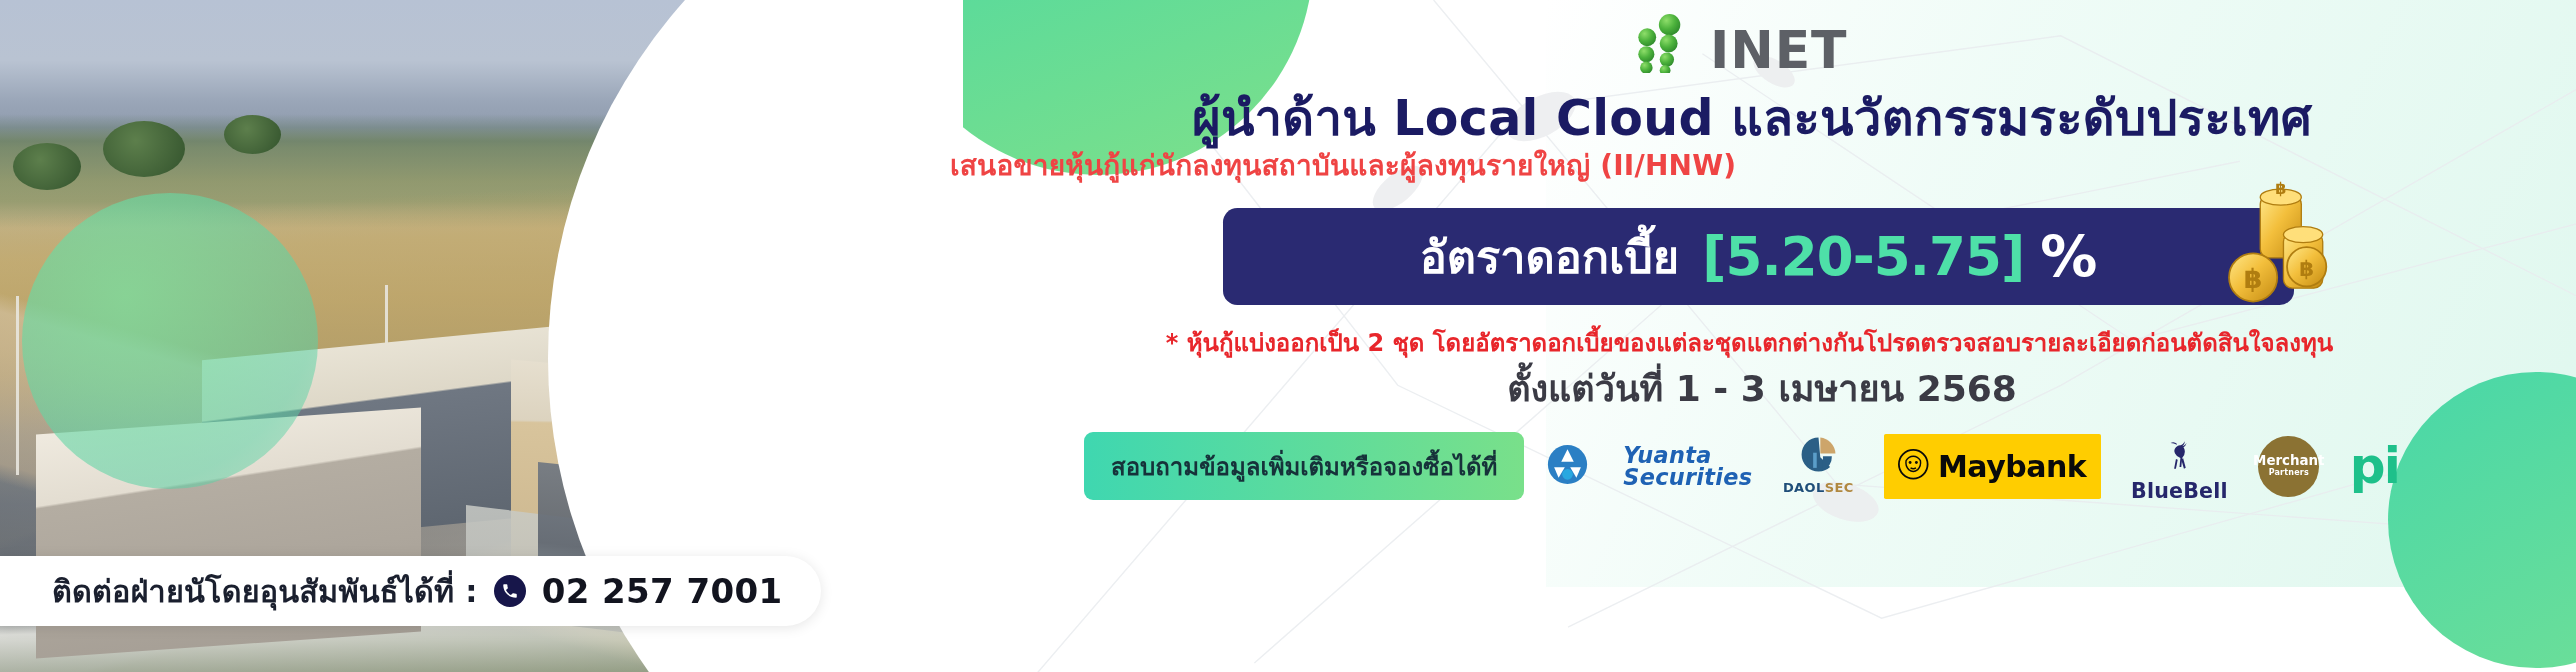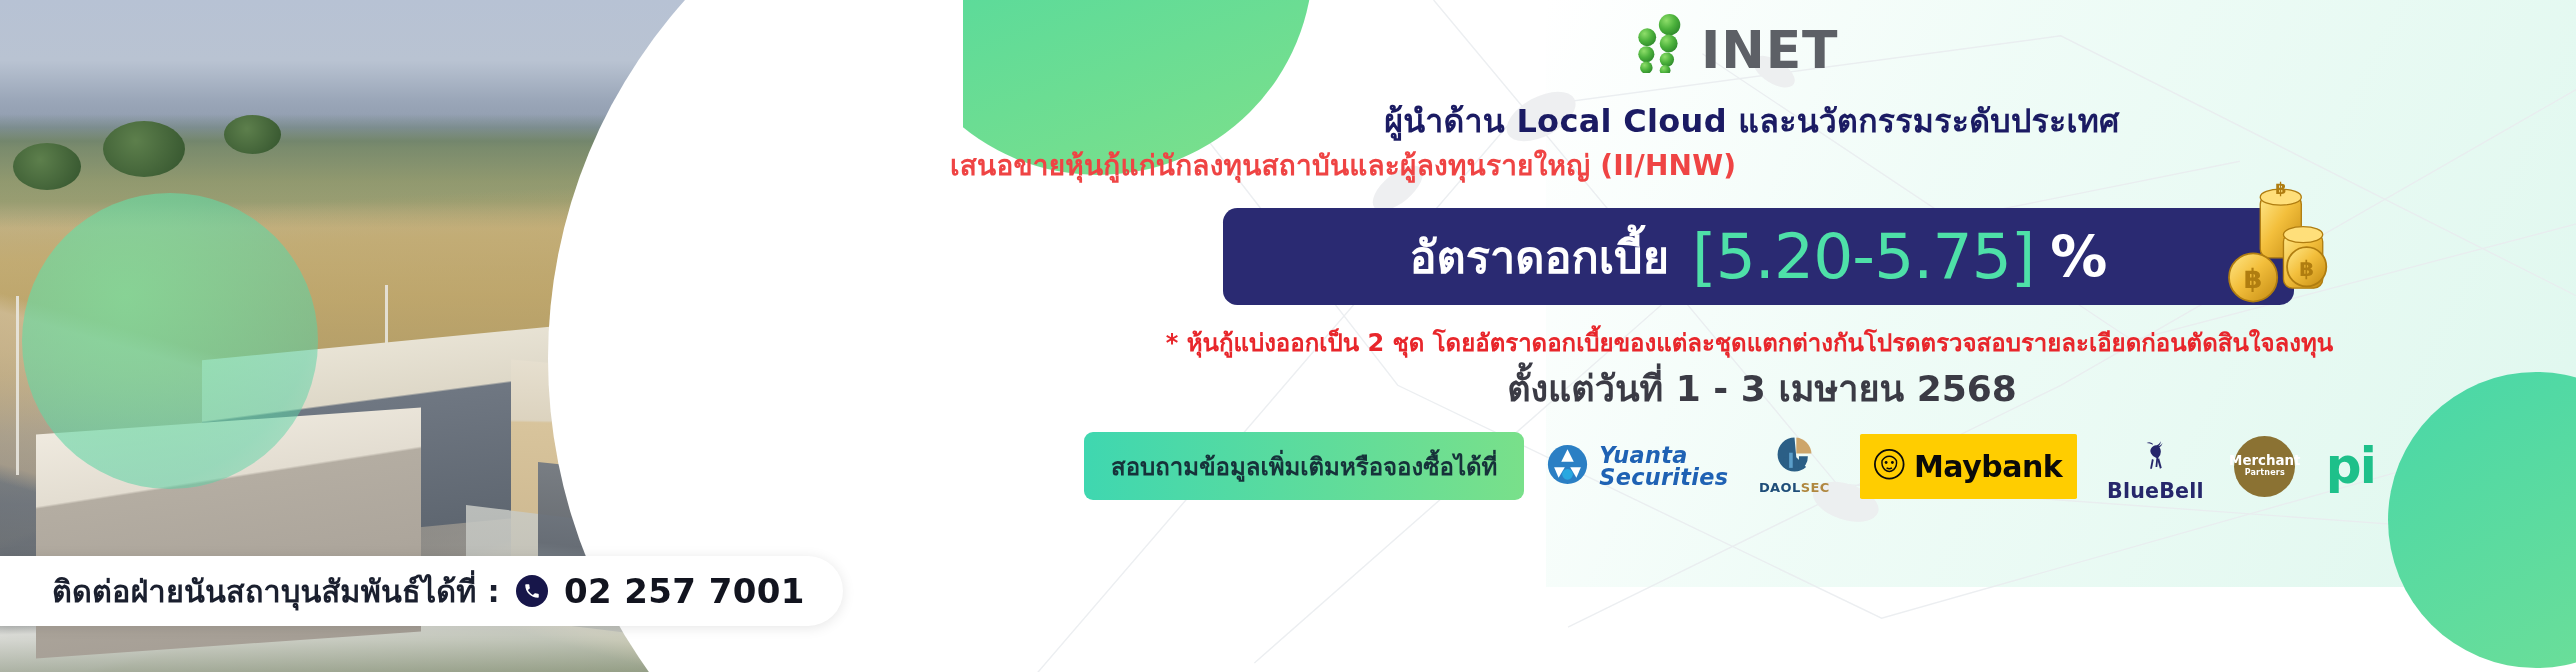--- a/index.html
+++ b/index.html
@@ -92,40 +92,40 @@
   .contact-text { font-size: 30.5px; color: #1a1f2e; font-weight: 700; letter-spacing: 0.2px; }
   .phone-badge {
     width: 32px; height: 32px; border-radius: 50%; background: #17164a;
     display: inline-flex; align-items: center; justify-content: center; flex: 0 0 auto;
   }
   .phone-num { font-size: 34px; color: #12141f; font-weight: 700; letter-spacing: 0.4px; }
 
   
   .content { position: absolute; left: 950px; top: 0; width: 1626px; height: 672px; z-index: 8; }
 
-  .logo-row { position: absolute; left: 681px; top: 14.3px; display: flex; align-items: flex-end; }
+  .logo-row { position: absolute; left: 681px; top: 14.3px; display: flex; align-items: flex-end; gap: 9px; }
   .logo-dots { width: 70px; height: 59px; position: relative; }
   .logo-word { font-size: 52px; font-weight: 800; color: #5d6066; letter-spacing: 0.9px; line-height: .9; font-family: "DejaVu Sans", "Liberation Sans", sans-serif; }
 
   .headline {
-    position: absolute; left: 0; top: 95px; width: 1604px; text-align: center;
-    font-size: 32px; font-weight: 700; color: #1b1b63; letter-spacing: 0.3px; white-space: nowrap;
+    position: absolute; left: 0; top: 79px; width: 1604px; text-align: center;
+    font-size: 49px; font-weight: 700; color: #1b1b63; letter-spacing: 0.3px; white-space: nowrap;
   }
   .subhead {
     position: absolute; left: 0; top: 143px; width: 1604px; text-align: left;
     font-size: 28px; font-weight: 700; color: #ef4444; letter-spacing: 0.2px; white-space: nowrap;
   }
 
   .rate-box {
     position: absolute; left: 273px; top: 208px; width: 1071px; height: 97px;
     background: #2a2a72; border-radius: 14.3px;
     display: flex; align-items: center; justify-content: center; gap: 23px;
   }
   .rate-label { font-size: 45px; font-weight: 700; color: #ffffff; }
-  .rate-value { font-size: 63px; font-weight: 400; color: #4ee0a8; letter-spacing: -0.9px; text-align: center; }
+  .rate-value { font-size: 53px; font-weight: 700; color: #4ee0a8; letter-spacing: -0.9px; text-align: center; }
   .rate-pct { font-size: 57px; font-weight: 800; color: #ffffff; margin-left: -7.2px; }
   .coins { position: absolute; right: -43px; top: -27px; width: 116px; height: 134px; }
 
   .disclaimer {
     position: absolute; left: -27px; top: 323px; width: 1653px; text-align: center;
     font-size: 24px; color: #e8262b; font-weight: 600; white-space: nowrap;
   }
   .datetext {
     position: absolute; left: 10px; top: 360px; width: 1604px; text-align: center;
     font-size: 36px; font-weight: 700; color: #3b3b45; white-space: nowrap;
@@ -139,21 +139,21 @@
     height: 68px; padding: 0 27px; border-radius: 9px;
     background: linear-gradient(90deg, #3fd7b0 0%, #79e08a 100%);
     display: flex; align-items: center; justify-content: center;
     font-size: 24px; font-weight: 600; color: #16323a; white-space: nowrap; cursor: pointer;
   }
   .partners { display: flex; align-items: center; gap: 30.5px; }
   .plogo { display: flex; align-items: center; height: 65px; }
 
   
   .yuanta { display:flex; align-items:center; gap:10.8px; }
-  .yuanta-txt { font-size: 22.4px; font-weight: 800; font-style: italic; color:#1f62b4; line-height: 1.0; letter-spacing:0.3px; }
+  .yuanta-txt { font-size: 22.4px; font-weight: 800; font-style: italic; color:#1f62b4; line-height: 1.0; letter-spacing:0.3px;margin-left:24px; }
   
   .daol { display:flex; flex-direction:column; align-items:center; gap:2.7px; }
   .daol-txt { font-size: 13px; font-weight: 800; color:#1f4e79; letter-spacing:0.4px; }
   .daol-txt span { color:#b08840; font-weight:700; }
   
   .maybank { background:#ffcd00; padding: 7.2px 14.3px; display:flex; align-items:center; gap:9px; border-radius:1.8px; }
   .maybank-txt { font-size: 30px; font-weight: 800; color:#0a0a0a; letter-spacing:-0.5px; }
   
   .bluebell { display:flex; flex-direction:column; align-items:center; gap:1px; }
   .bluebell-txt { font-size: 20.6px; font-weight:700; color:#26276b; letter-spacing:0.2px; }
@@ -210,21 +210,21 @@
     <div class="road"></div>
     <div class="bldg b5"></div>
     <div class="tree tree-c"></div>
     <div class="tree tree-a"></div>
     <div class="tree tree-b"></div>
     <div class="blob blob-left-soft"></div>
     <div class="photo-curve"></div>
   </div>
 
   <div class="contact-pill">
-    <span class="contact-text">ติดต่อฝ่ายนันสถาบุนสัมพันธ์ได้ที่ :</span>
+    <span class="contact-text">ติดต่อฝ่ายนัโดยอุนสัมพันธ์ได้ที่ :</span>
     <span class="phone-badge">
       <svg width="18" height="18" viewBox="0 0 24 24" fill="#ffffff">
         <path d="M6.6 10.8c1.4 2.8 3.8 5.1 6.6 6.6l2.2-2.2c.3-.3.7-.4 1-.2 1.2.4 2.4.6 3.6.6.6 0 1 .4 1 1V20c0 .6-.4 1-1 1C10.6 21 3 13.4 3 4c0-.6.4-1 1-1h3.5c.6 0 1 .4 1 1 0 1.3.2 2.5.6 3.6.1.4 0 .8-.2 1l-2.3 2.2z"></path>
       </svg>
     </span>
     <span class="phone-num">02 257 7001</span>
   </div>
 
   <div class="content">
 

